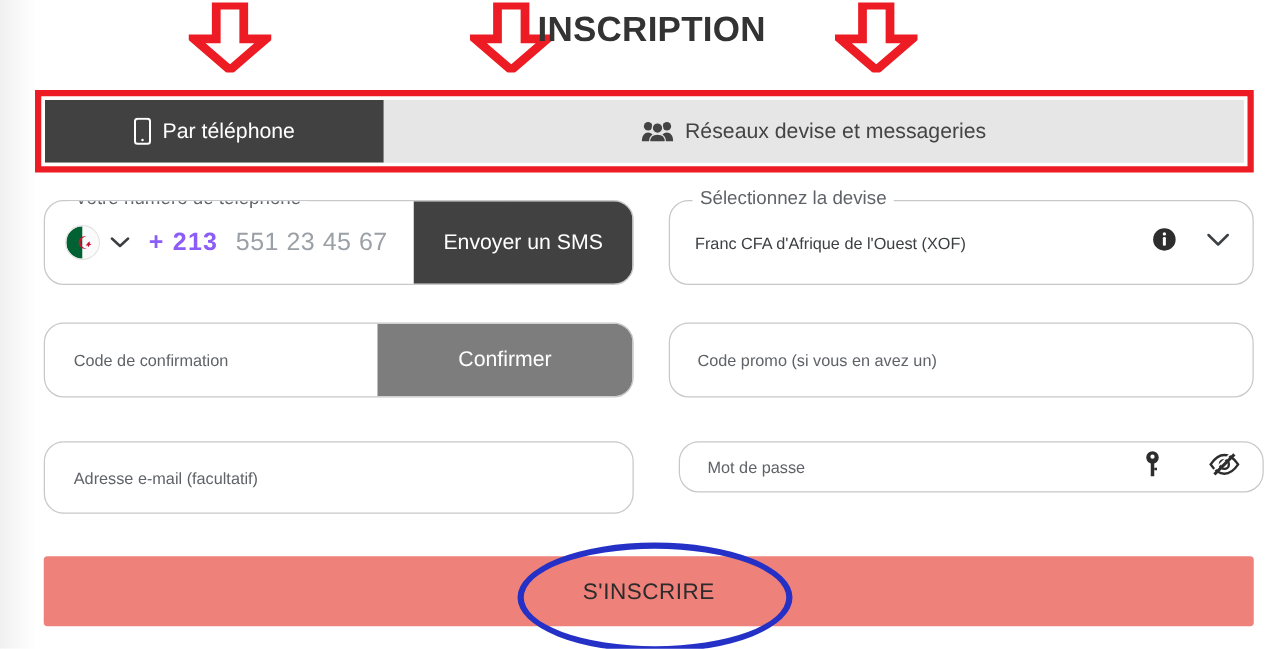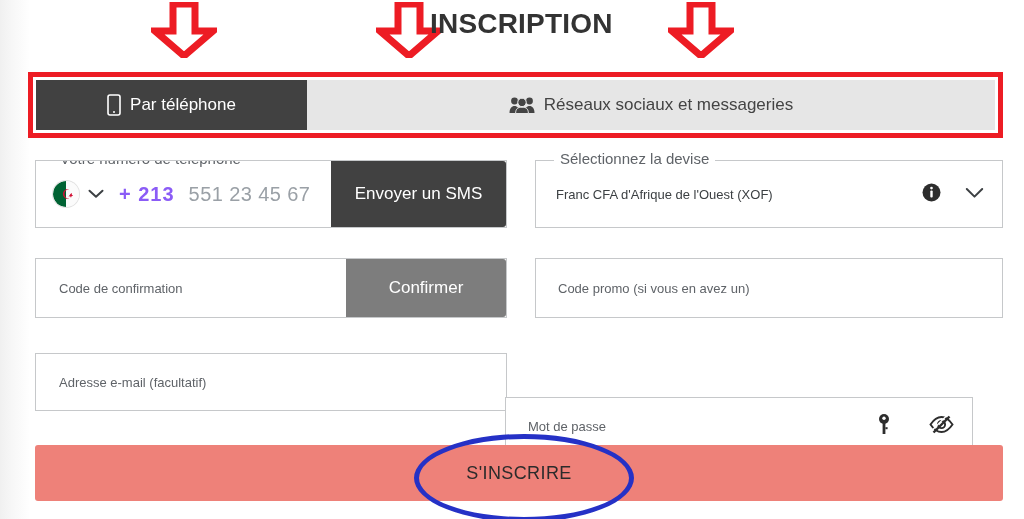--- a/index.html
+++ b/index.html
@@ -100,21 +100,21 @@
   
   .form {
     position: absolute;
     left: 0; top: 0;
     width: 1024px; height: 519px;
   }
   .field {
     position: absolute;
     box-sizing: border-box;
     border: 1px solid #c6c8ca;
-    border-radius: 0;
+    border-radius: 16px;
     background: #ffffff;
     display: flex;
     align-items: center;
   }
   .field .ftext {
     font-size: 13px;
     color: #3c4043;
     white-space: nowrap;
   }
   .field .placeholder {
@@ -169,21 +169,21 @@
     height: 100%;
     display: flex;
     align-items: center;
     justify-content: center;
     color: #ffffff;
     font-size: 17px;
     cursor: pointer;
     border-radius: 0 3px 3px 0;
   }
   #sms-button { width: 175px; background: #414141; }
-  #confirm-button { width: 160px; background: #7d7d7d; font-size: 17px; }
+  #confirm-button { width: 204px; background: #7d7d7d; font-size: 17px; }
 
   
   #currency-field {
     left: 535px; top: 160px; width: 468px; height: 68px;
     padding-left: 20px;
   }
   .field-icons {
     position: absolute;
     right: 18px;
     display: flex;
@@ -202,23 +202,22 @@
     left: 535px; top: 258px; width: 468px; height: 60px;
     padding-left: 22px;
   }
   
   #email-field {
     left: 35px; top: 353px; width: 472px; height: 58px;
     padding-left: 23px;
   }
   
   #password-field {
-    left: 505px; top: 353px; width: 468px; height: 58px;
+    left: 543px; top: 353px; width: 468px; height: 41px;
     padding-left: 22px;
-    margin-top: 44px;
   }
 
   
   #submit-button {
     position: absolute;
     left: 35px;
     top: 445px;
     width: 968px;
     height: 56px;
     background: #ee8179;
@@ -286,21 +285,21 @@
     <span class="tab-icon">
       <svg width="26" height="18" viewBox="0 0 26 18" xmlns="http://www.w3.org/2000/svg">
         <circle cx="5.5" cy="5" r="3.4" fill="#444444"></circle>
         <path d="M0.5 17 C0.5 12.2 2.8 10 5.5 10 C8.2 10 10.5 12.2 10.5 17 Z" fill="#444444"></path>
         <circle cx="20.5" cy="5" r="3.4" fill="#444444"></circle>
         <path d="M15.5 17 C15.5 12.2 17.8 10 20.5 10 C23.2 10 25.5 12.2 25.5 17 Z" fill="#444444"></path>
         <circle cx="13" cy="6.4" r="4.2" fill="#444444" stroke="#e6e6e6" stroke-width="1"></circle>
         <path d="M6.6 17.5 C6.6 12.3 9.4 11.2 13 11.2 C16.6 11.2 19.4 12.3 19.4 17.5 Z" fill="#444444" stroke="#e6e6e6" stroke-width="1"></path>
       </svg>
     </span>
-    <span>Réseaux sociaux et messageries</span>
+    <span>Réseaux devise et messageries</span>
   </div>
 </div>
 
 <div class="form">
 
   <div class="field" id="phone-field">
     <span class="legend">Votre numéro de téléphone</span>
     <span class="flag">
       <svg width="26" height="26" viewBox="0 0 26 26" xmlns="http://www.w3.org/2000/svg">
         <circle cx="13" cy="13" r="13" fill="#f2f2f2"></circle>

